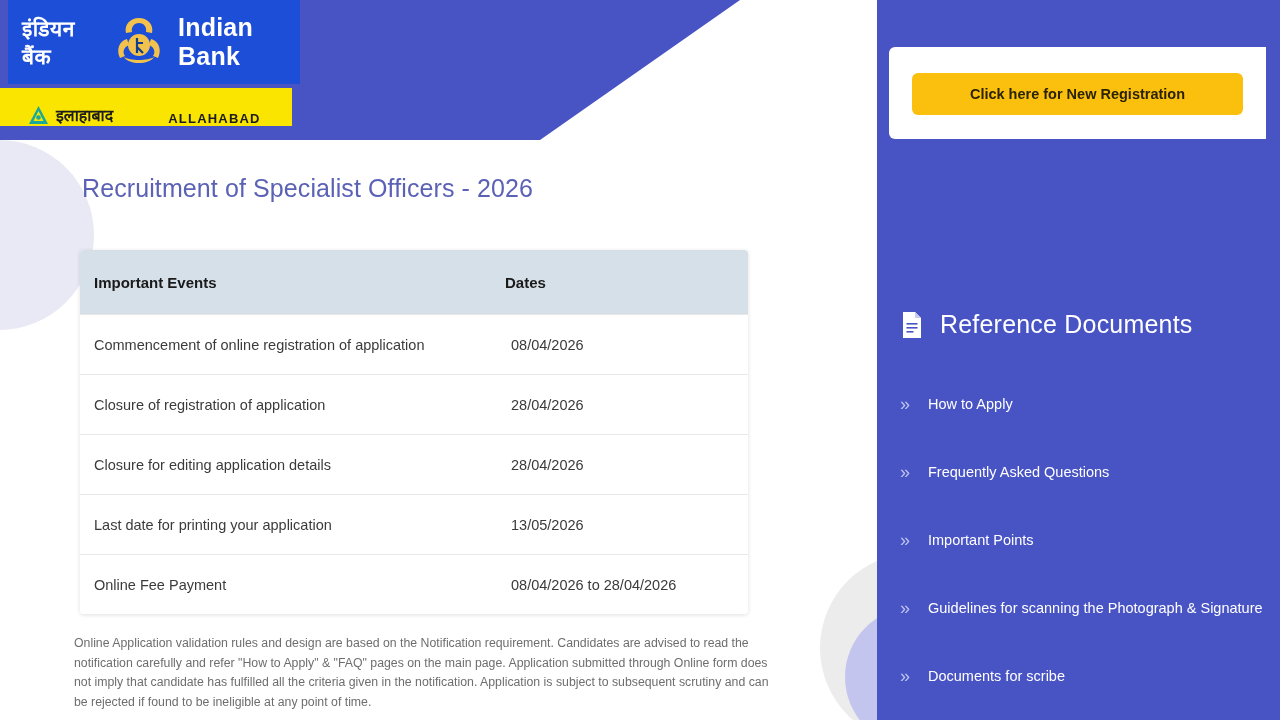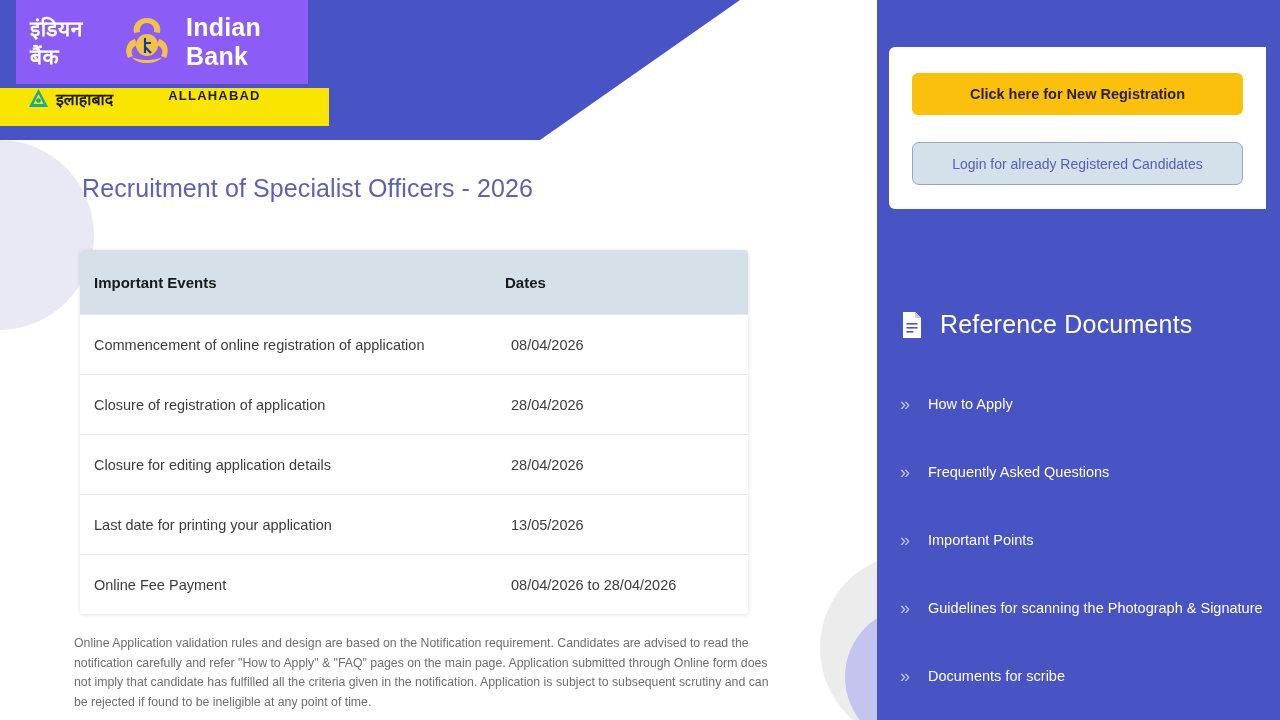--- a/index.html
+++ b/index.html
@@ -33,41 +33,41 @@
     position: absolute; left: 0; top: 0; width: 880px; height: 140px;
     background: #4853c4; z-index: 2;
     clip-path: polygon(0 0, 100% 0, 100% 0, 740px 0, 540px 140px, 0 140px);
   }
 
   
   .logo-block {
     position: absolute; left: 0; top: 0; width: 292px; height: 126px; z-index: 4;
   }
   .logo-top {
-    position: absolute; left: 16px; top: 0; width: 292px; height: 84px;
-    background: #8b5cf6;
+    position: absolute; left: 8px; top: 0; width: 292px; height: 84px;
+    background: #1d4ed8;
     display: flex; align-items: center;
   }
   .logo-hindi {
     color: #ffffff; font-size: 21px; font-weight: 700;
     margin-left: 14px; letter-spacing: 0.5px;
     font-family: "DejaVu Sans", sans-serif;
   }
   .logo-mark {
     position: relative; width: 58px; height: 58px; margin-left: 12px;
     flex: 0 0 58px;
   }
   .logo-en {
     color: #ffffff; font-size: 25px; font-weight: 700;
     margin-left: 10px; letter-spacing: 0.2px;
   }
   .logo-bottom {
-    position: absolute; left: 0; top: 88px; width: 329px; height: 38px;
+    position: absolute; left: 0; top: 88px; width: 292px; height: 38px;
     background: #f9e500;
-    display: flex; align-items: flex-start;
+    display: flex; align-items: flex-end;
   }
   .allahabad-tri { width: 21px; height: 21px; margin-left: 28px; flex: 0 0 21px; }
   .allahabad-hindi {
     color: #1c1c1c; font-size: 16px; font-weight: 700; margin-left: 7px;
     font-family: "DejaVu Sans", sans-serif;
   }
   .allahabad-en {
     color: #1c1c1c; font-size: 13px; font-weight: 700;
     letter-spacing: 1.2px; margin-left: 55px;
   }
@@ -229,21 +229,20 @@
       </div>
     </div>
 
     <div class="footer-note">Online Application validation rules and design are based on the Notification requirement. Candidates are advised to read the notification carefully and refer "How to Apply" &amp; "FAQ" pages on the main page. Application submitted through Online form does not imply that candidate has fulfilled all the criteria given in the notification. Application is subject to subsequent scrutiny and can be rejected if found to be ineligible at any point of time.</div>
   </div>
 
   <div class="sidebar">
 
     <div class="auth-card">
       <button class="btn-register">Click here for New Registration</button>
-      <button class="btn-login">Login for already Registered Candidates</button>
     </div>
 
     <div class="ref-heading">
       <span class="doc-icon">
         <svg width="24" height="28" viewBox="0 0 24 28">
           <path d="M3 1 H15 L21 7 V27 H3 Z" fill="#ffffff"></path>
           <path d="M15 1 L21 7 H15 Z" fill="#c9cdec"></path>
           <rect x="6.5" y="12" width="11" height="1.6" fill="#4853c4"></rect>
           <rect x="6.5" y="16" width="11" height="1.6" fill="#4853c4"></rect>
           <rect x="6.5" y="20" width="7" height="1.6" fill="#4853c4"></rect>

